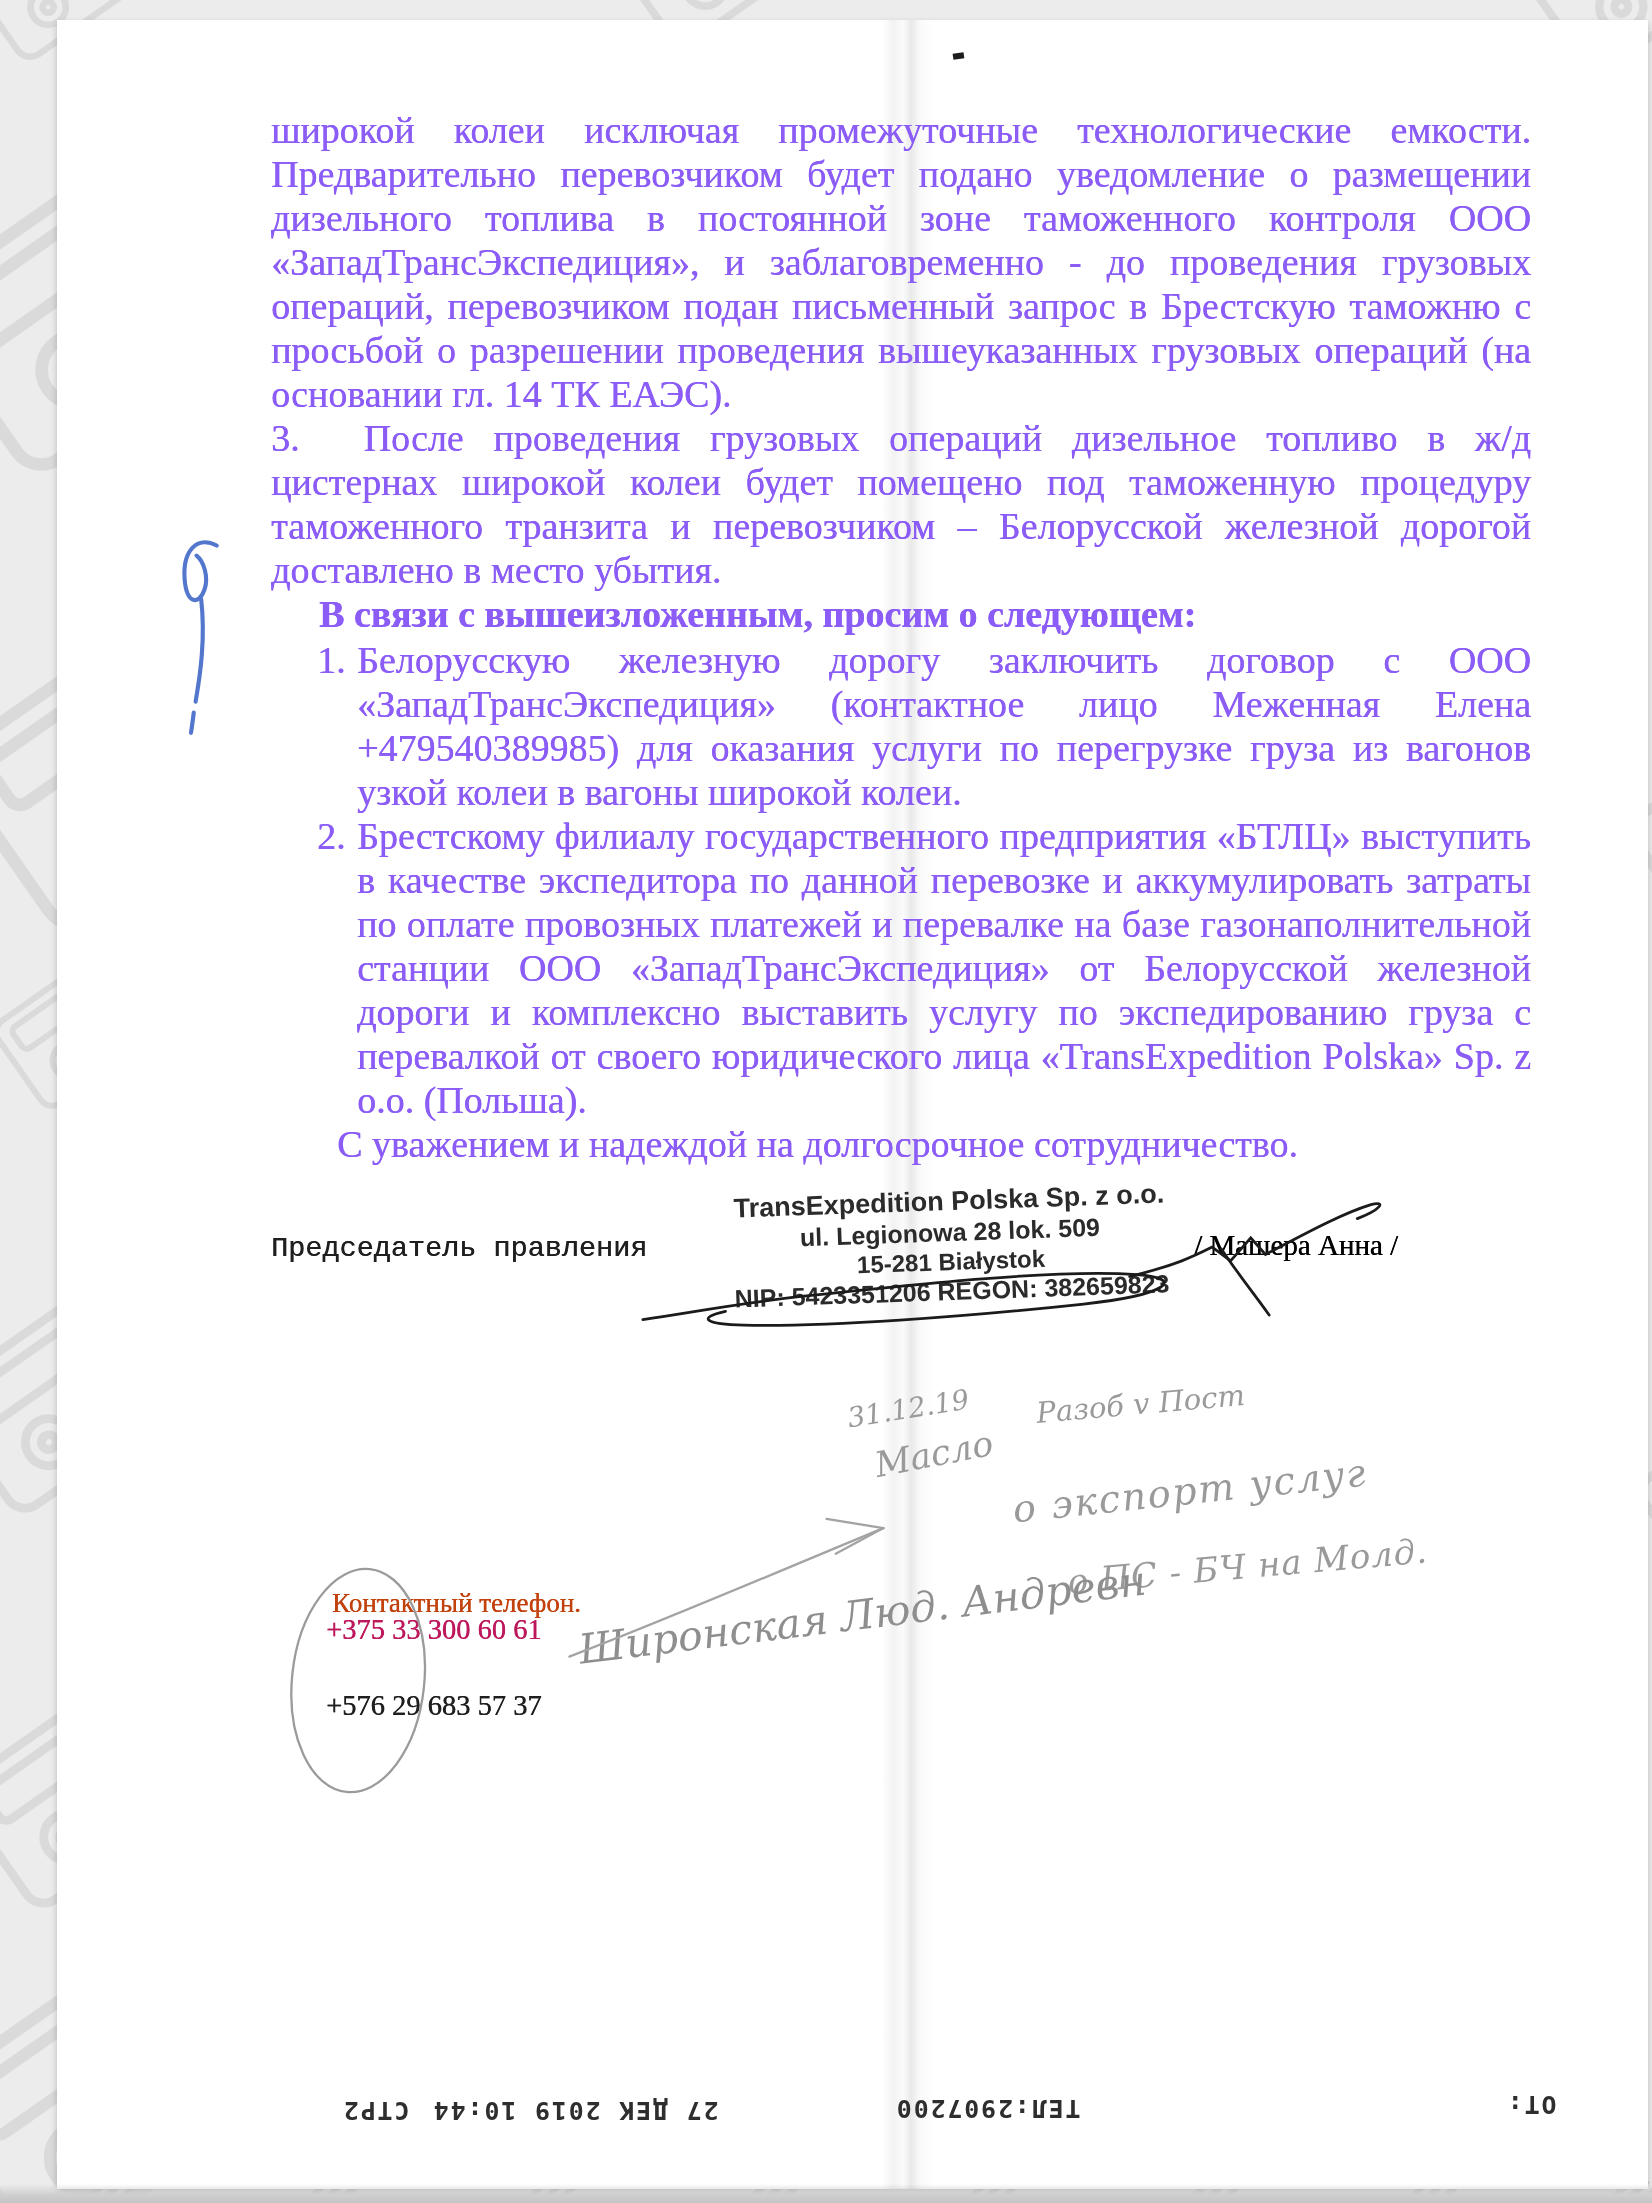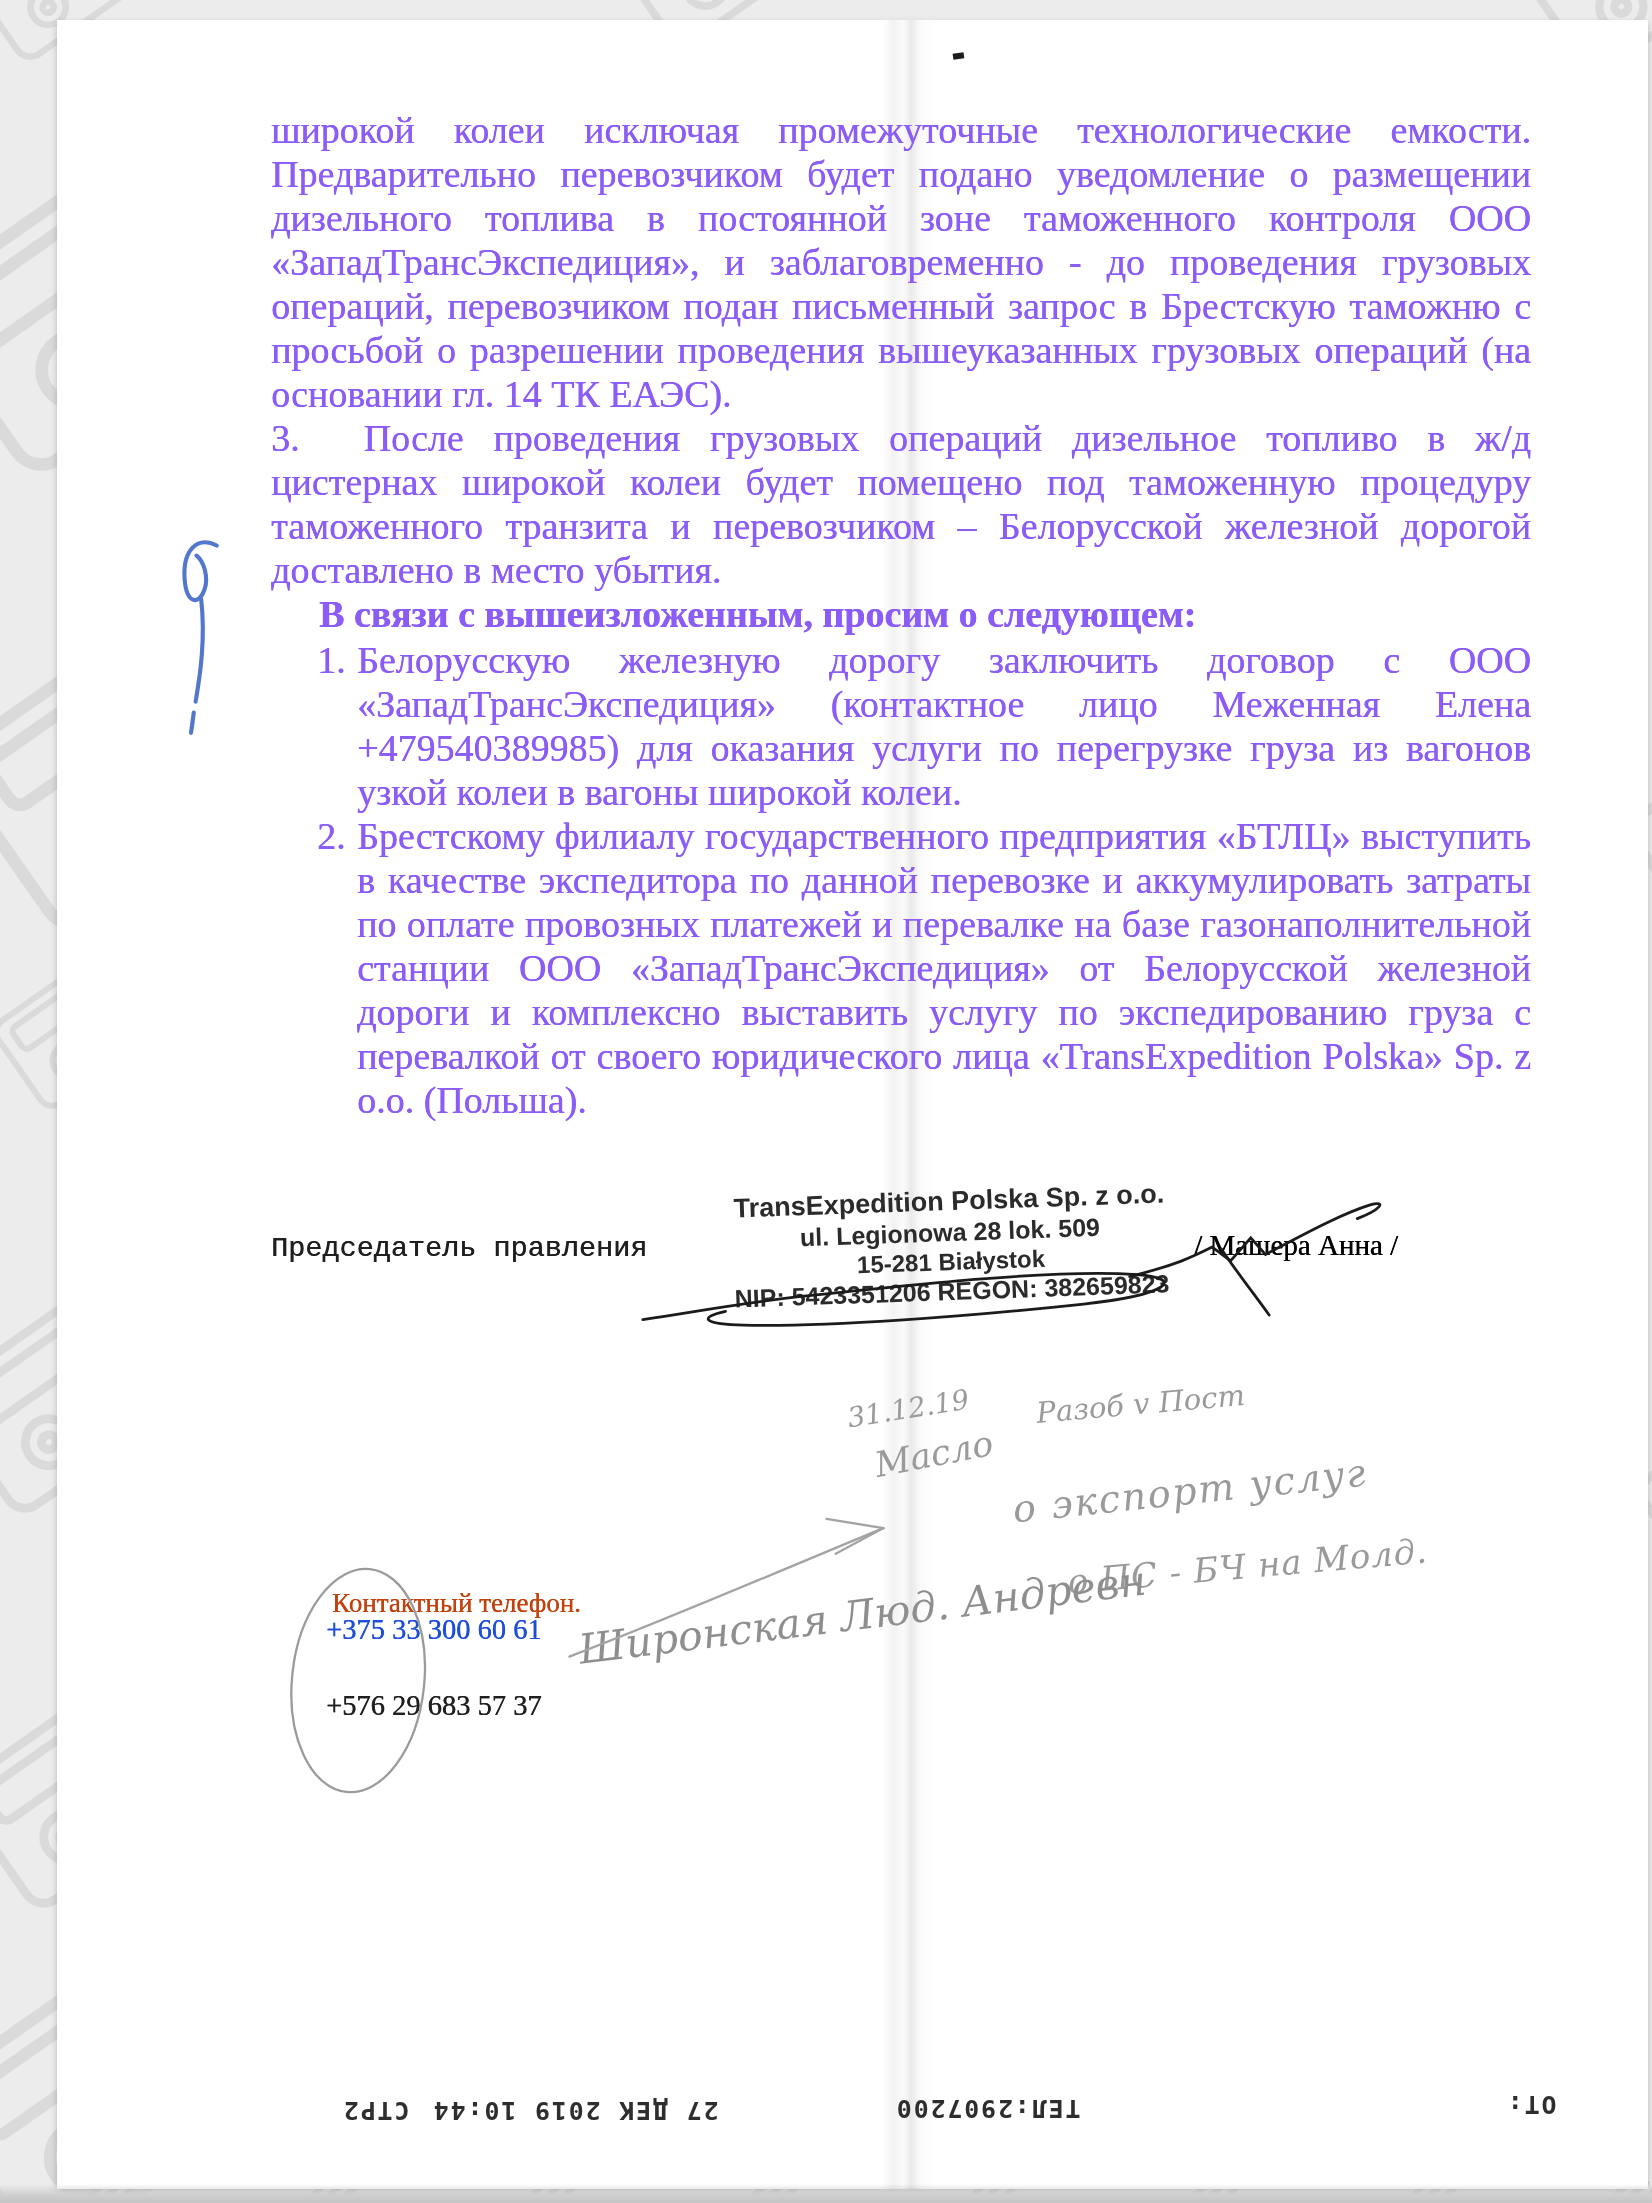--- a/index.html
+++ b/index.html
@@ -39,21 +39,21 @@
     transform:rotate(-2deg);color:#2b2b2b;font-family:"Liberation Sans",sans-serif;font-weight:700;}
   .stamp .l1{font-size:27px;line-height:31px;}
   .stamp .l2{font-size:25px;line-height:30px;}
   .stamp .l3{font-size:24px;line-height:29px;}
   .stamp .l4{font-size:25px;line-height:31px;}
   .signer-name{position:absolute;left:1194px;top:1229px;font-size:29px;color:#000000;
     z-index:5;text-shadow:0.4px 0 currentColor;}
   
   .contact-label{position:absolute;left:332px;top:1552px;font-size:27px;color:#c2410c;z-index:5;
     text-shadow:0.3px 0 currentColor;margin-top:36px;}
-  .phone1{position:absolute;left:326px;top:1614px;font-size:28.5px;color:#1d4ed8;z-index:5;
+  .phone1{position:absolute;left:326px;top:1614px;font-size:28.5px;color:#be185d;z-index:5;
     text-shadow:0.4px 0 currentColor;}
   .phone2{position:absolute;left:326px;top:1690px;font-size:28.5px;color:#1f1f1f;z-index:5;
     text-shadow:0.4px 0 currentColor;}
   
   .hw{position:absolute;z-index:6;color:#9a9a9a;font-family:"DejaVu Serif",serif;
     font-style:italic;white-space:nowrap;}
   .hw-date{left:847px;top:1392px;font-size:27.5px;transform:rotate(-9deg);}
   .hw-maslo{left:874px;top:1434px;font-size:35px;transform:rotate(-11deg);}
   .hw-razob{left:1036px;top:1387px;font-size:29px;transform:rotate(-5deg);}
   .hw-export{left:1012px;top:1469px;font-size:38px;transform:rotate(-6deg);letter-spacing:1.8px;}
@@ -124,20 +124,21 @@
   <div class="doc-list">
     <div class="doc-li">
       <span class="num">1.</span>
       <span class="li-text">Белорусскую железную дорогу заключить договор с ООО «ЗападТрансЭкспедиция» (контактное лицо Меженная Елена +479540389985) для оказания услуги по перегрузке груза из вагонов узкой колеи в вагоны широкой колеи.</span>
     </div>
     <div class="doc-li">
       <span class="num">2.</span>
       <span class="li-text">Брестскому филиалу государственного предприятия «БТЛЦ» выступить в качестве экспедитора по данной перевозке и аккумулировать затраты по оплате провозных платежей и перевалке на базе газонаполнительной станции ООО «ЗападТрансЭкспедиция» от Белорусской железной дороги и комплексно выставить услугу по экспедированию груза с перевалкой от своего юридического лица «TransExpedition Polska» Sp. z o.o. (Польша).</span>
     </div>
   </div>
+  <p class="mt86">С уважением и надеждой на долгосрочное сотрудничество.</p>
 </div>
 
 <div class="signer-title">Председатель правления</div>
 <div class="stamp">
   <div class="l1">TransExpedition Polska Sp. z o.o.</div>
   <div class="l2">ul. Legionowa 28 lok. 509</div>
   <div class="l3">15-281 Białystok</div>
   <div class="l4">NIP: 5423351206 REGON: 382659823</div>
 </div>
 <div class="signer-name">/ Машера Анна /</div>

